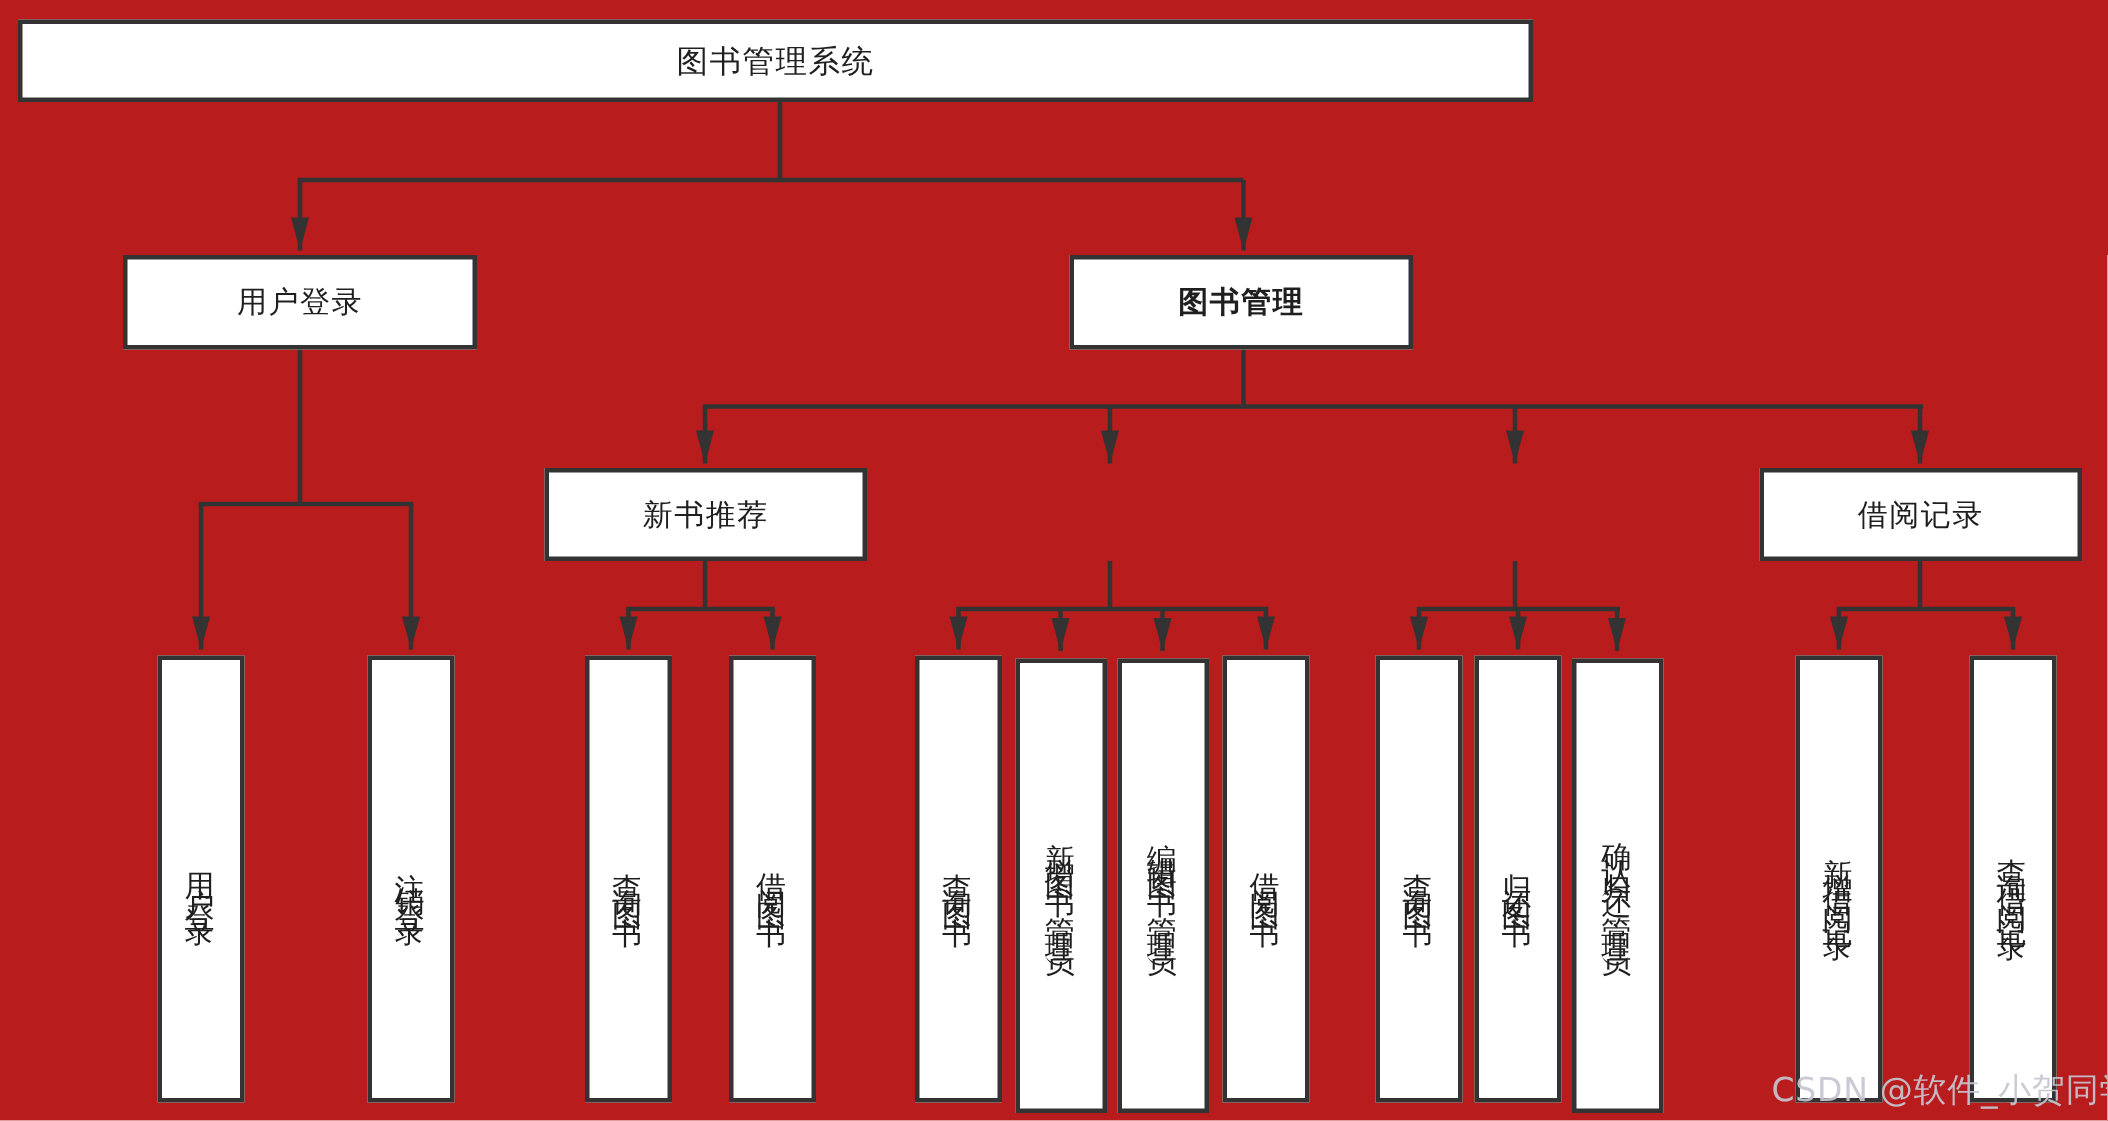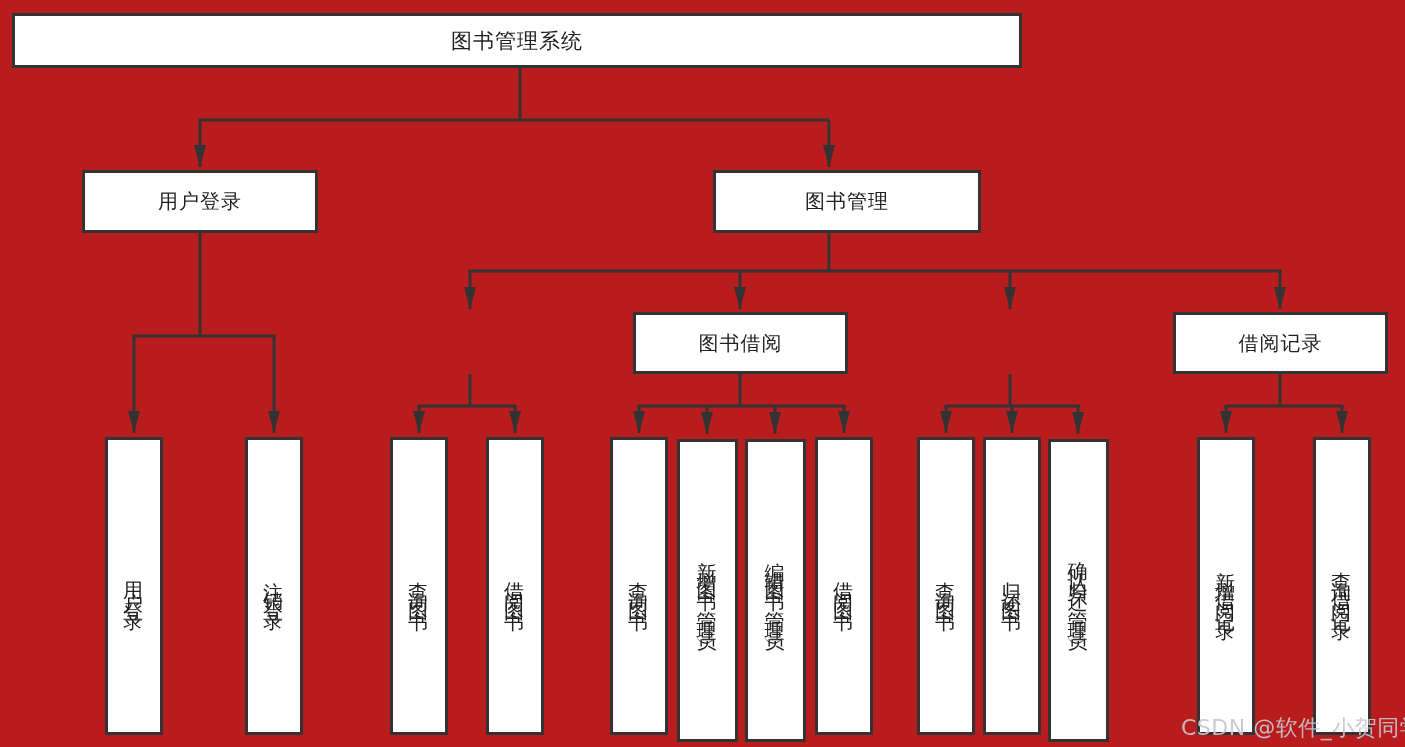--- a/index.html
+++ b/index.html
@@ -47,21 +47,21 @@
     text-orientation: mixed;
     font-size: 20px;
     letter-spacing: 10px;
     color: #1f1f1f;
     white-space: nowrap;
   }
   
   .n-root   { left: 12px;   top: 13px;  width: 1010px; height: 55px; font-size: 21px; }
   
   .n-login  { left: 82px;   top: 170px; width: 236px;  height: 63px; }
-  .n-mgmt   { left: 713px;  top: 170px; width: 268px;  height: 63px; }
+  .n-mgmt   { left: 713px;  top: 170px; width: 229px;  height: 63px; font-weight: bold; }
   
   .n-l3     { top: 312px; width: 215px; height: 62px; }
   .n-rec    { left: 363px; }
   .n-borrow { left: 633px; }
   .n-cur    { left: 903px; }
   .n-hist   { left: 1173px; text-align: right; }
   
   .leaf       { top: 437px; width: 58px; height: 298px; }
   .leaf-admin { top: 439px; width: 61px; height: 303px; }
   .lf1  { left: 105px; }
@@ -149,22 +149,22 @@
     <span>图书管理系统</span>
   </div>
 
   <div class="hbox n-login">
     <span>用户登录</span>
   </div>
   <div class="hbox n-mgmt">
     <span>图书管理</span>
   </div>
 
-  <div class="hbox n-l3 n-borrow">
-    <span>图书借阅</span>
+  <div class="hbox n-l3 n-rec">
+    <span>新书推荐</span>
   </div>
   <div class="hbox n-l3 n-hist">
     <span>借阅记录</span>
   </div>
 
   <div class="vbox leaf lf1">
     <span class="vtext">用户登录</span>
   </div>
   <div class="vbox leaf lf2">
     <span class="vtext">注销登录</span>

